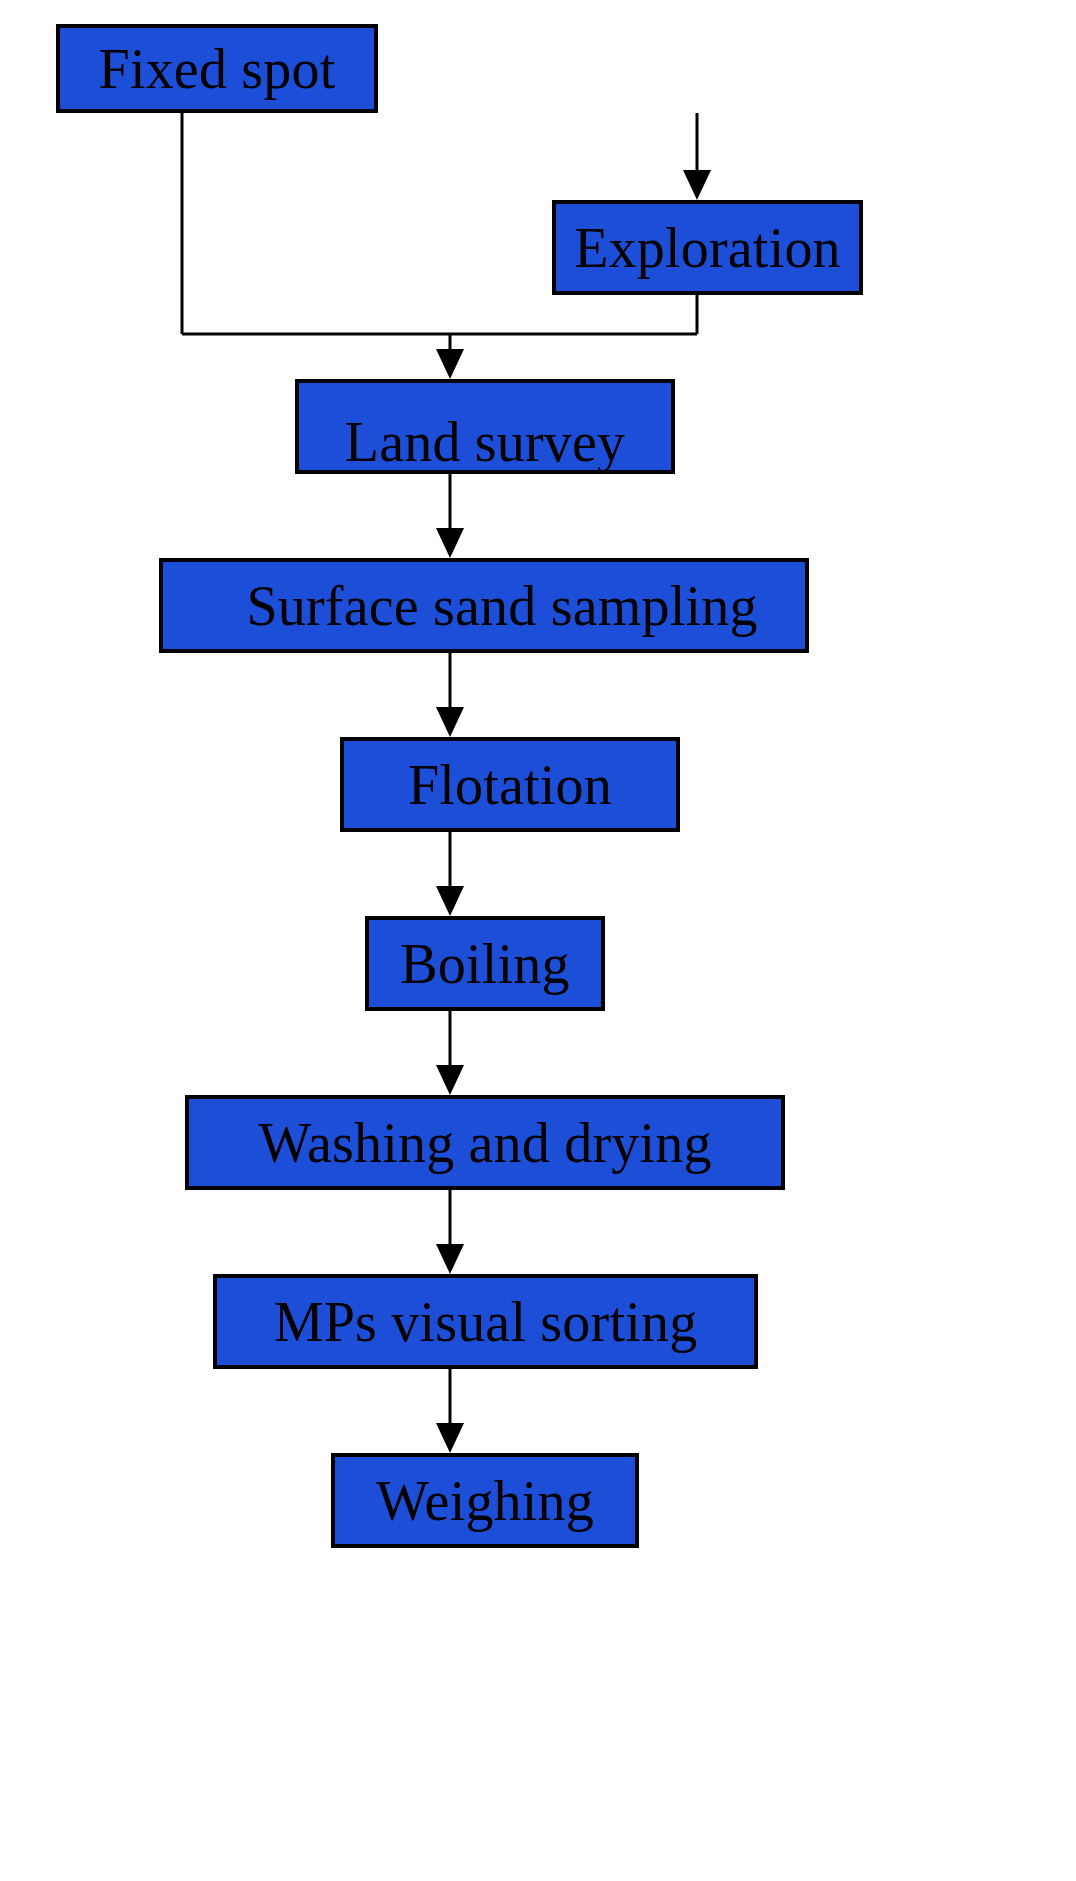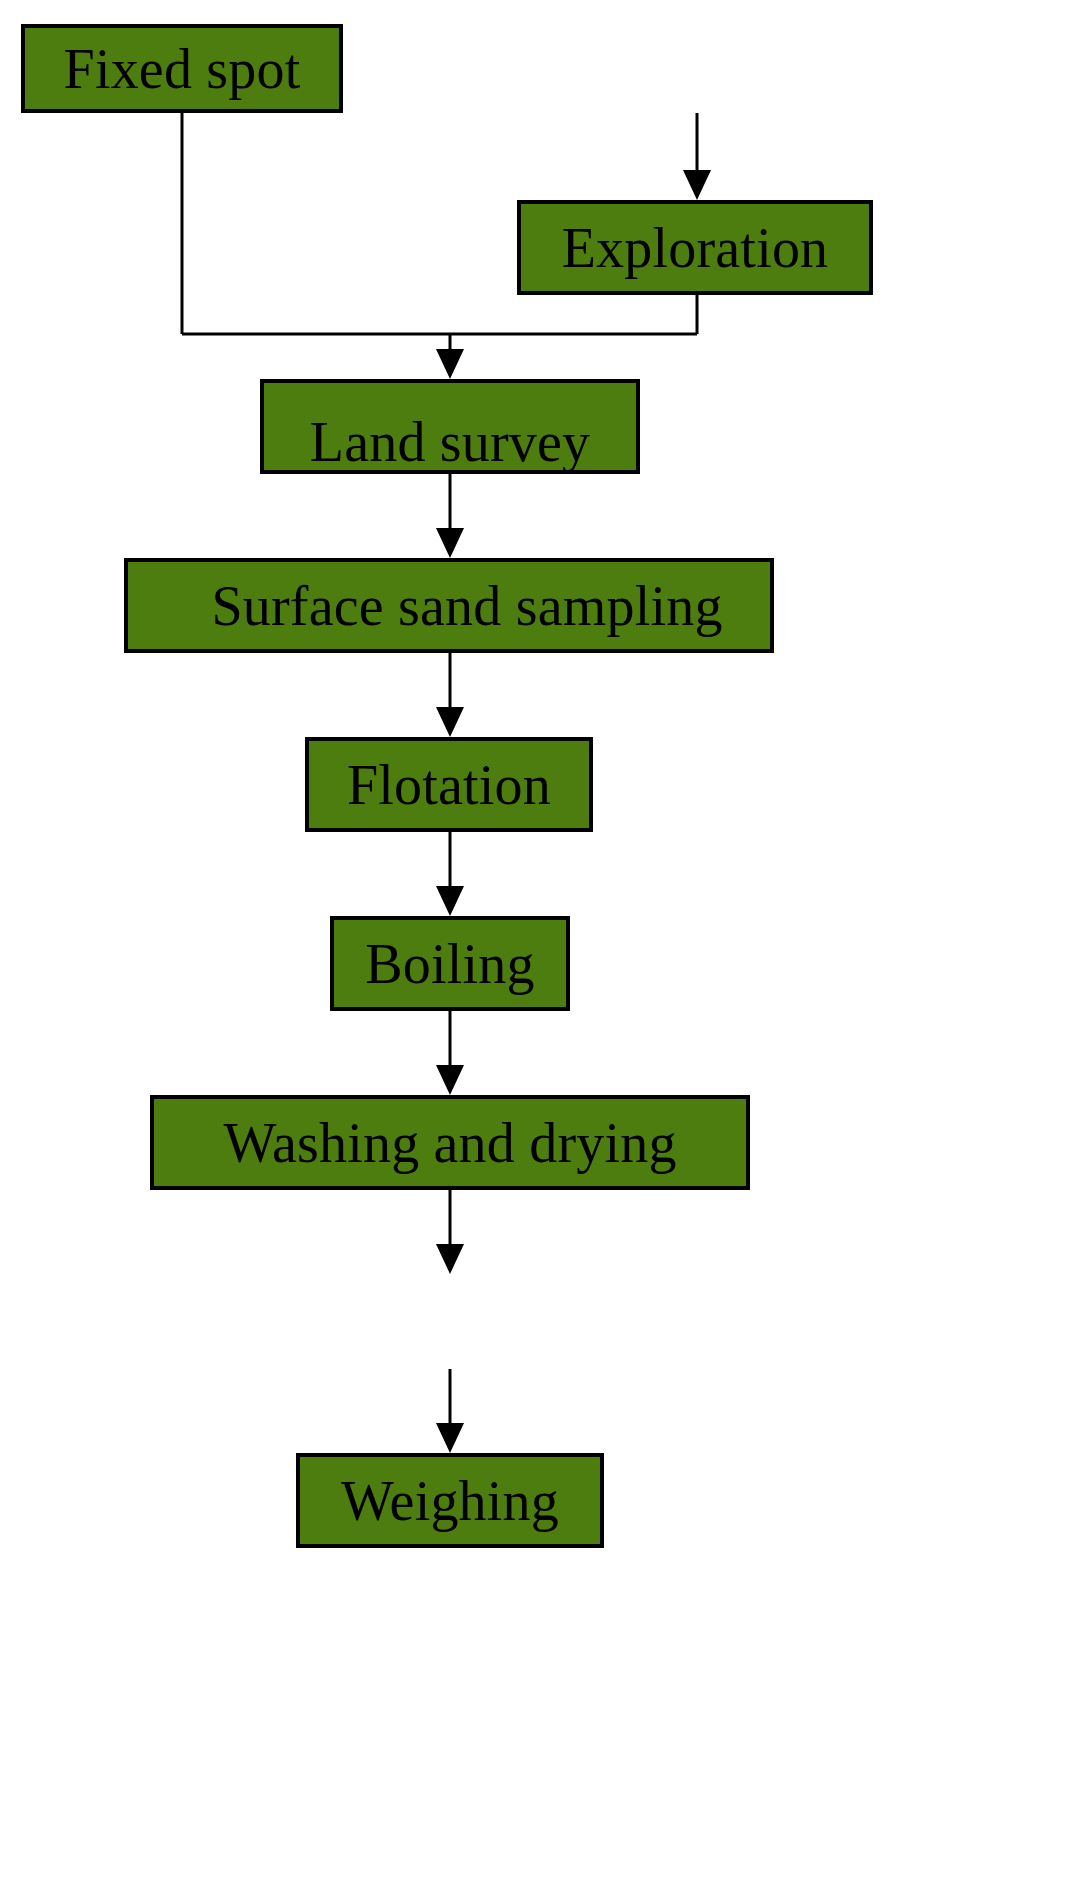--- a/index.html
+++ b/index.html
@@ -23,26 +23,27 @@
     position: absolute;
     left: 0;
     top: 0;
     width: 1076px;
     height: 1881px;
     display: block;
   }
   .node-box {
     position: absolute;
     box-sizing: border-box;
-    background: #4d7c0f;
+    background: #1d4ed8;
     border: 4px solid #000000;
     display: flex;
     align-items: center;
     justify-content: center;
     z-index: 2;
+    margin-left: 35px;
   }
   .node-label {
     font-family: "Liberation Serif", "DejaVu Serif", serif;
     font-size: 56px;
     line-height: 1;
     color: #000000;
     white-space: nowrap;
     letter-spacing: 0.2px;
   }
   .conn-line {
@@ -113,42 +114,45 @@
       <line class="conn-line" x1="450" y1="1369" x2="450" y2="1435"></line>
       <polygon class="conn-arrowhead" points="450,1453 436,1423 464,1423"></polygon>
     </g>
   </svg>
 
   <div class="node-box" style="left:21px; top:24px; width:322px; height:89px;">
     <span class="node-label">Fixed spot</span>
   </div>
 
 
-  <div class="node-box" style="left:517px; top:200px; width:356px; height:95px;">
+  <div class="node-box" style="left:517px; top:200px; width:311px; height:95px;">
     <span class="node-label">Exploration</span>
   </div>
 
   <div class="node-box" style="left:260px; top:379px; width:380px; height:95px;align-items:flex-end;">
     <span class="node-label">Land survey</span>
   </div>
 
   <div class="node-box" style="left:124px; top:558px; width:650px; height:95px;padding-left:36px;">
     <span class="node-label">Surface sand sampling</span>
   </div>
 
-  <div class="node-box" style="left:305px; top:737px; width:288px; height:95px;">
+  <div class="node-box" style="left:305px; top:737px; width:340px; height:95px;">
     <span class="node-label">Flotation</span>
   </div>
 
   <div class="node-box" style="left:330px; top:916px; width:240px; height:95px;">
     <span class="node-label">Boiling</span>
   </div>
 
   <div class="node-box" style="left:150px; top:1095px; width:600px; height:95px;">
     <span class="node-label">Washing and drying</span>
   </div>
 
+  <div class="node-box" style="left:178px; top:1274px; width:545px; height:95px;">
+    <span class="node-label">MPs visual sorting</span>
+  </div>
 
   <div class="node-box" style="left:296px; top:1453px; width:308px; height:95px;">
     <span class="node-label">Weighing</span>
   </div>
 
 </div>
 
 </body></html>

